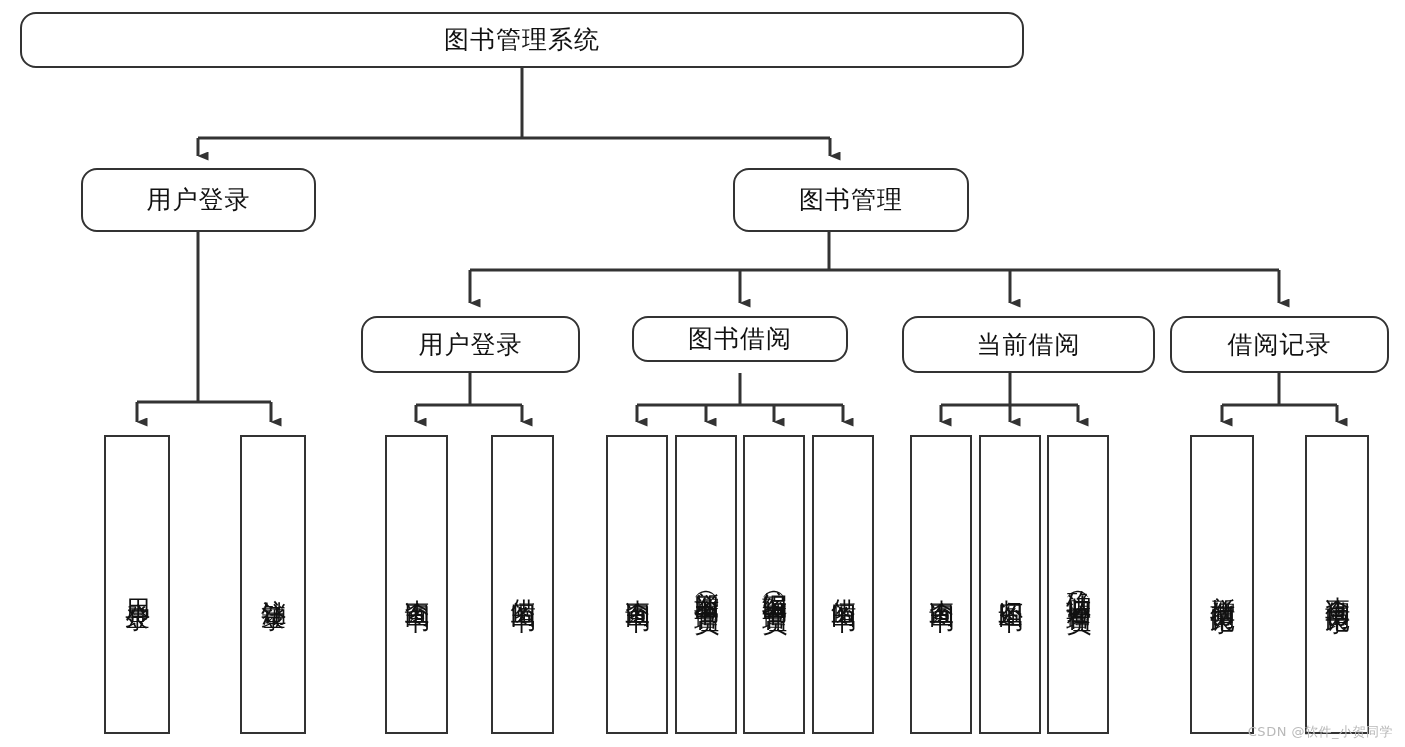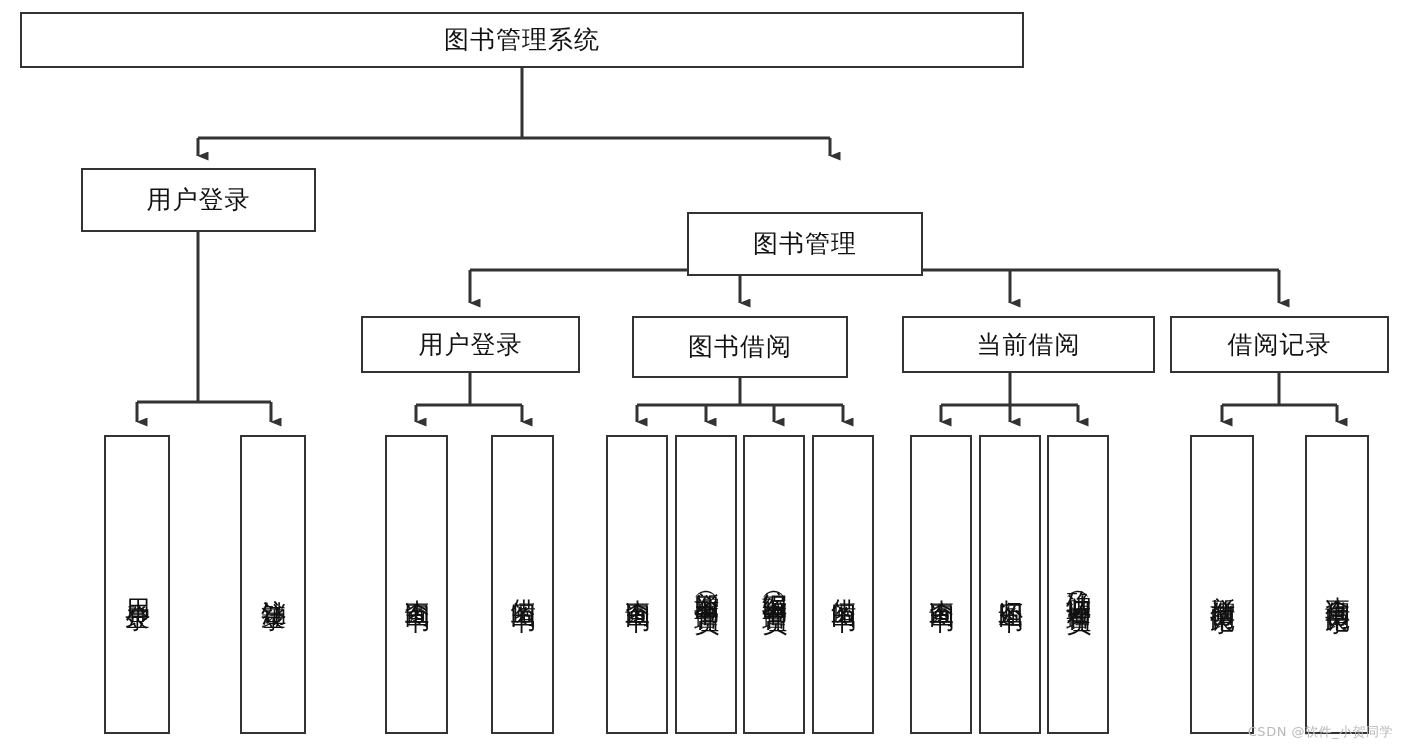--- a/index.html
+++ b/index.html
@@ -34,20 +34,21 @@
     background: #ffffff;
     display: flex;
     align-items: center;
     justify-content: center;
     color: #111111;
   }
   .node-box.horizontal {
     font-size: 25px;
     letter-spacing: 1px;
     line-height: 1.1;
+    border-radius: 16px;
   }
   .node-box.vertical {
     writing-mode: vertical-rl;
     text-orientation: upright;
     font-size: 25px;
     line-height: 1.14;
     letter-spacing: 3px;
     align-items: center;
     justify-content: center;
     padding: 4px 0;
@@ -123,28 +124,28 @@
     </g>
   </svg>
 
   <div class="node-box horizontal" style="left:20px; top:12px; width:1004px; height:56px;">
     <span class="node-label">图书管理系统</span>
   </div>
 
   <div class="node-box horizontal" style="left:81px; top:168px; width:235px; height:64px;">
     <span class="node-label">用户登录</span>
   </div>
-  <div class="node-box horizontal" style="left:687px; top:168px; width:236px; height:64px;margin-top:44px;">
+  <div class="node-box horizontal" style="left:733px; top:168px; width:236px; height:64px;">
     <span class="node-label">图书管理</span>
   </div>
 
   <div class="node-box horizontal" style="left:361px; top:316px; width:219px; height:57px;">
     <span class="node-label">用户登录</span>
   </div>
-  <div class="node-box horizontal" style="left:632px; top:316px; width:216px; height:62px;">
+  <div class="node-box horizontal" style="left:632px; top:316px; width:216px; height:46px;">
     <span class="node-label">图书借阅</span>
   </div>
   <div class="node-box horizontal" style="left:902px; top:316px; width:253px; height:57px;">
     <span class="node-label">当前借阅</span>
   </div>
   <div class="node-box horizontal" style="left:1170px; top:316px; width:219px; height:57px;">
     <span class="node-label">借阅记录</span>
   </div>
 
   <div class="node-box vertical" style="left:104px; top:435px; width:66px; height:299px;">

